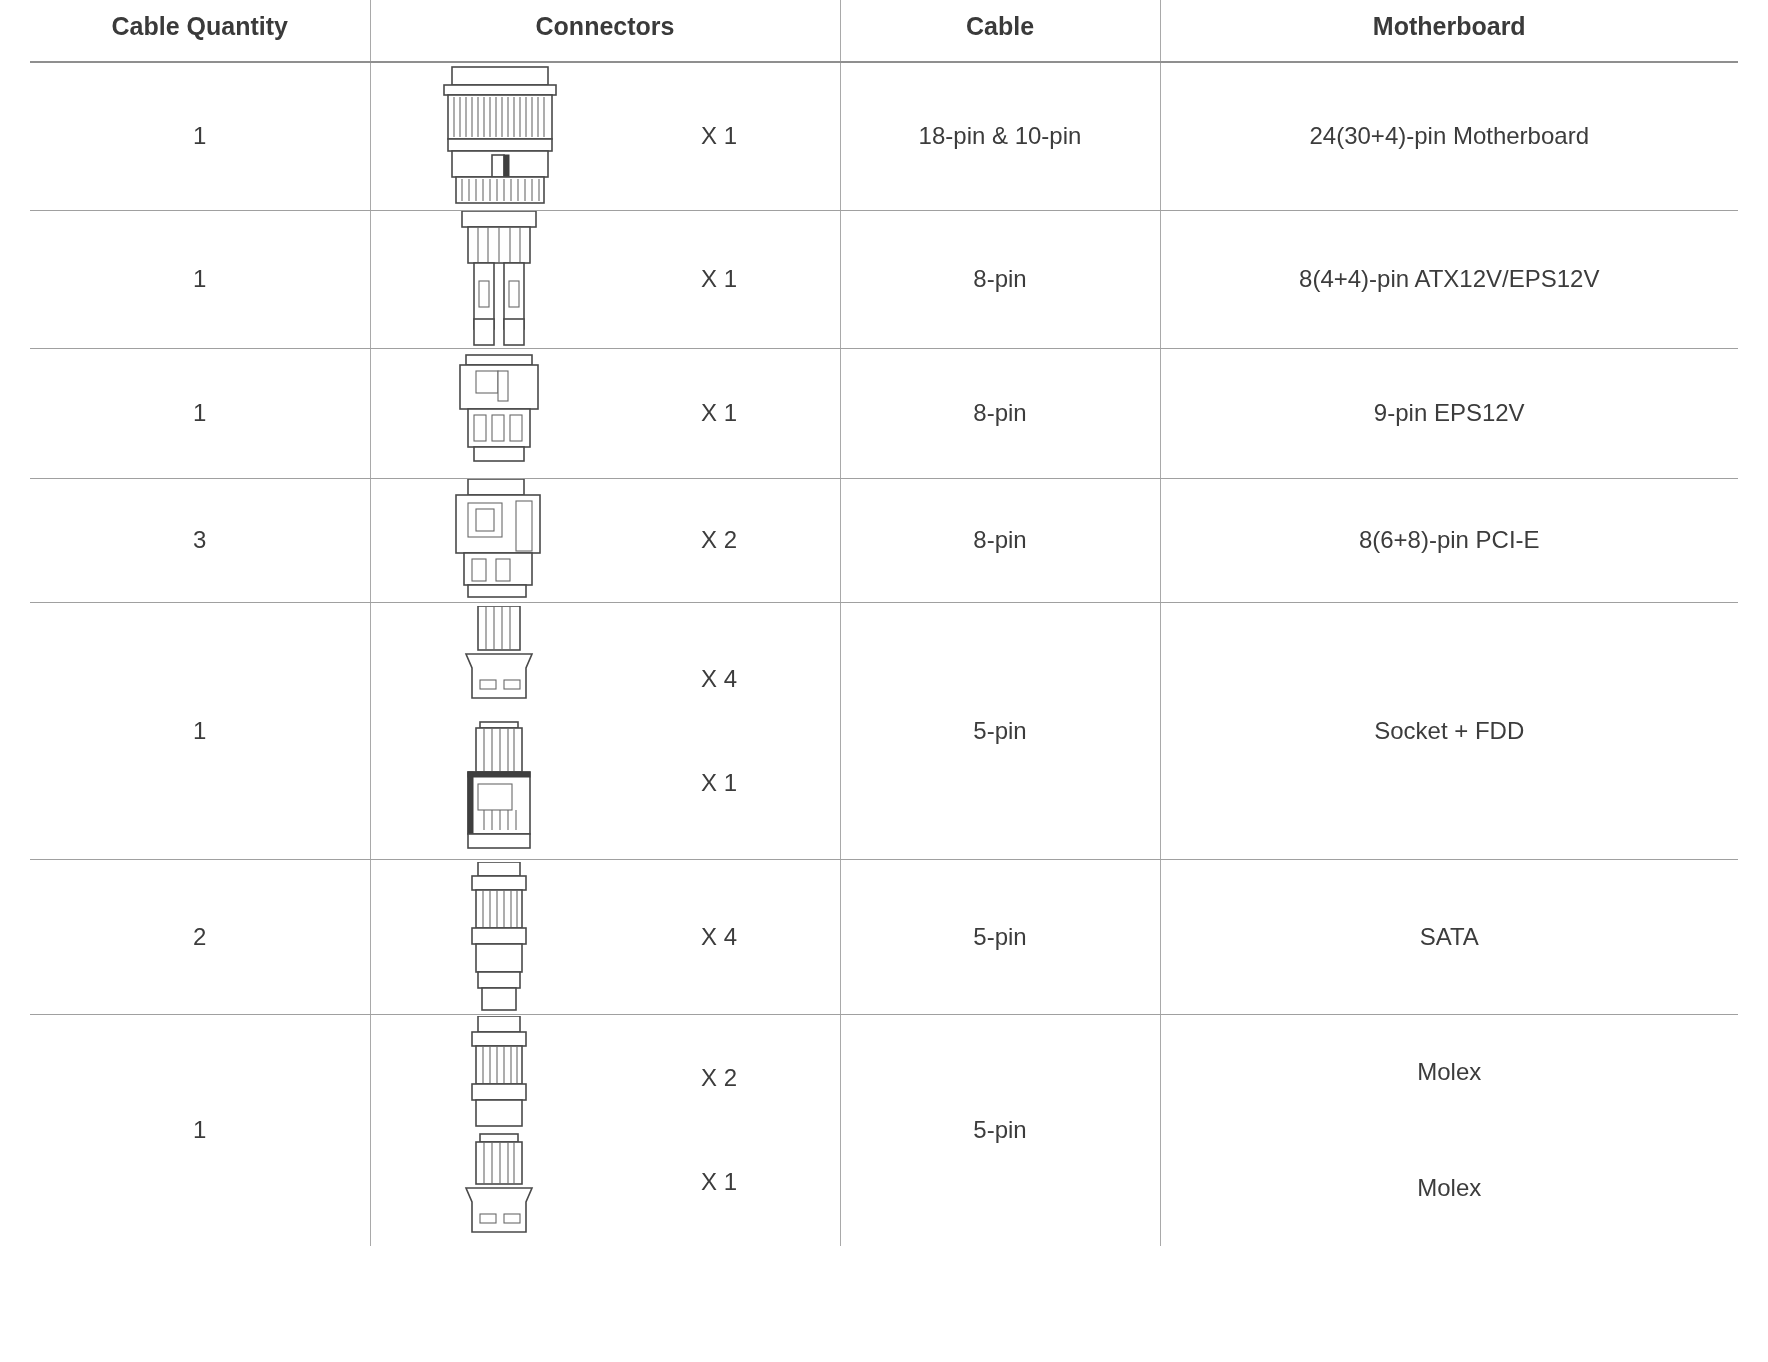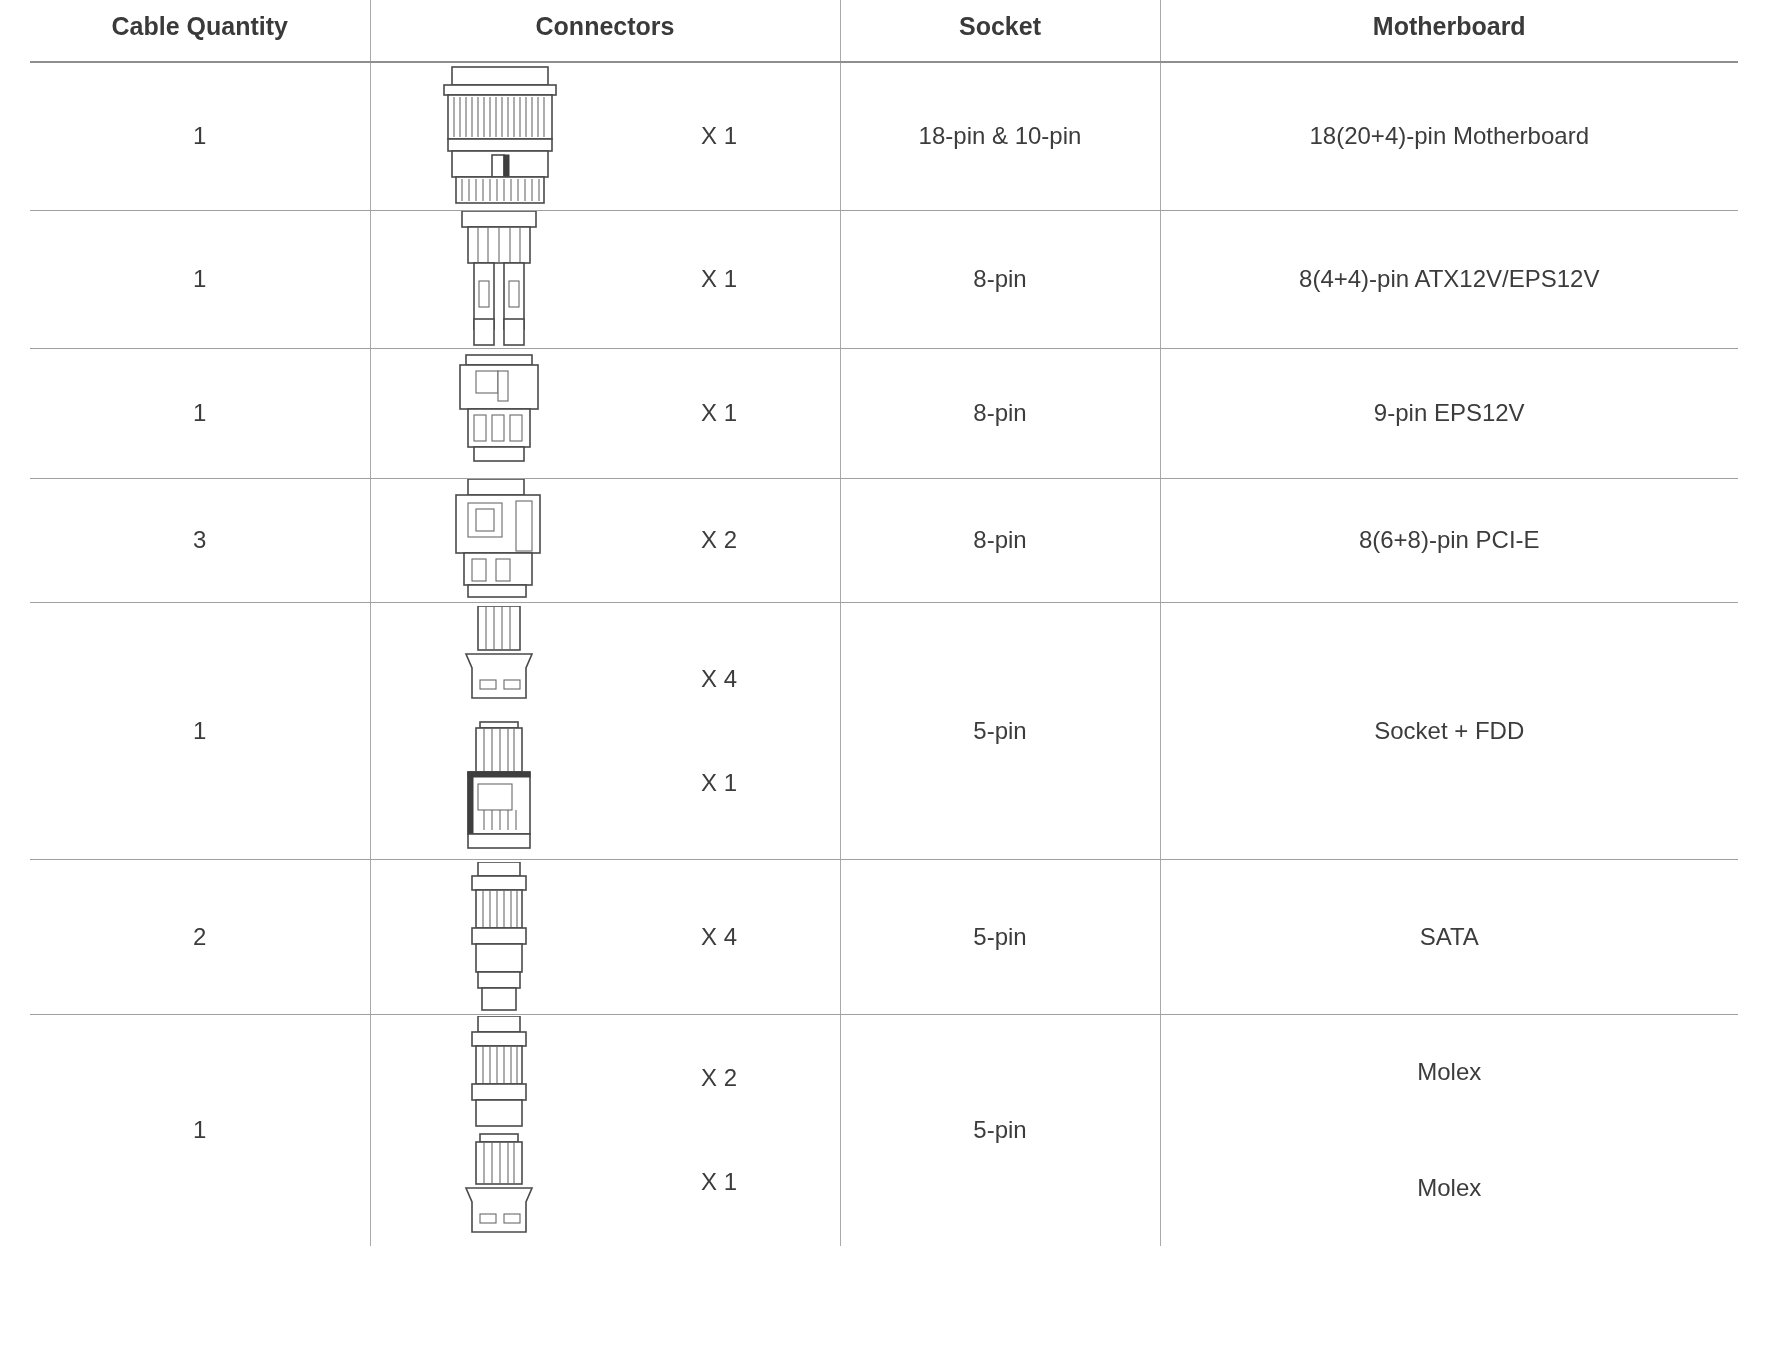--- a/index.html
+++ b/index.html
@@ -99,21 +99,21 @@
     <colgroup>
       <col class="c-qty">
         <col class="c-conn">
         <col class="c-sock">
         <col class="c-desc">
     </colgroup>
     <thead>
       <tr>
         <th>Cable Quantity</th>
         <th class="sep-left">Connectors</th>
-        <th class="sep-left">Socket</th>
+        <th class="sep-left">Cable</th>
         <th class="sep-left">Motherboard</th>
       </tr>
     </thead>
     <tbody>
 
       <tr style="height:148px;">
         <td>1</td>
         <td class="vline conn-cell">
           <div class="conn-wrap">
             <div class="art">
@@ -157,21 +157,21 @@
                     <line x1="121" y1="116" x2="121" y2="138"></line>
                   <line x1="128" y1="116" x2="128" y2="138"></line>
                     <line x1="135" y1="116" x2="135" y2="138"></line>
                 </g>
               </svg>
             </div>
             <div class="xlabel">X 1</div>
           </div>
         </td>
         <td class="vline">18-pin &amp; 10-pin</td>
-        <td class="vline">18(20+4)-pin Motherboard</td>
+        <td class="vline">24(30+4)-pin Motherboard</td>
       </tr>
 
       <tr style="height:138px;">
         <td>1</td>
         <td class="vline conn-cell">
           <div class="conn-wrap">
             <div class="art">
               <svg width="190" height="136" viewBox="0 0 190 136">
                 <rect class="fillw" x="58" y="0" width="74" height="16"></rect>
                 <rect class="fillw" x="64" y="16" width="62" height="36"></rect>

